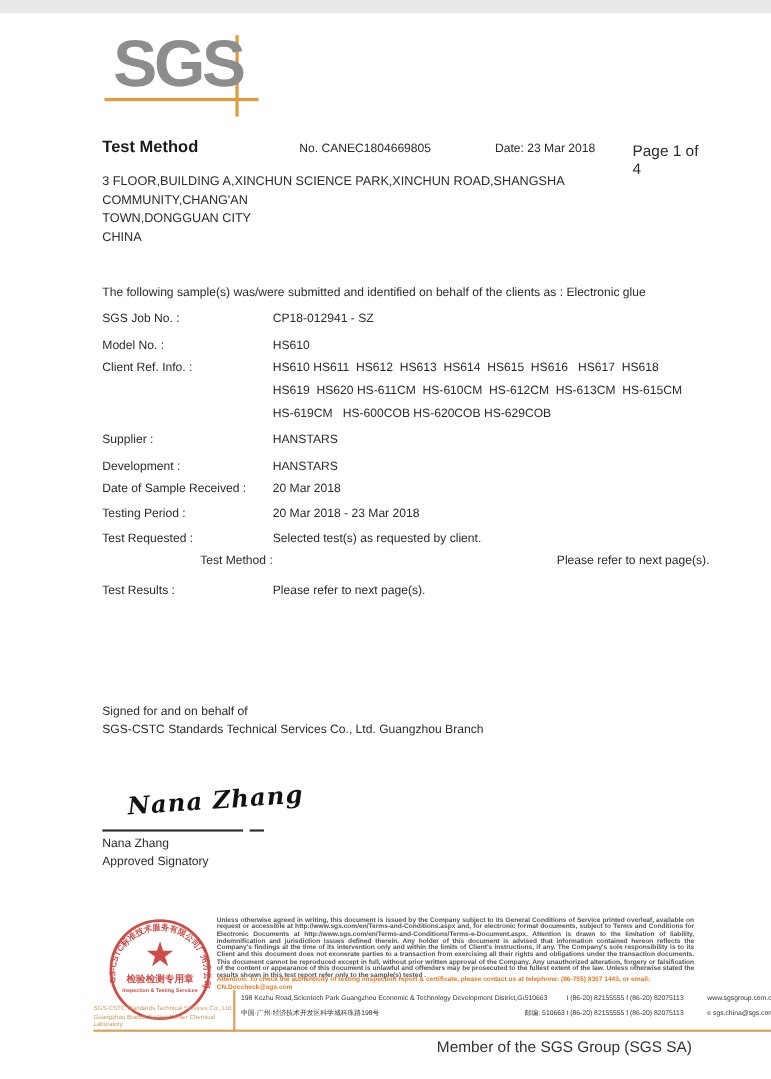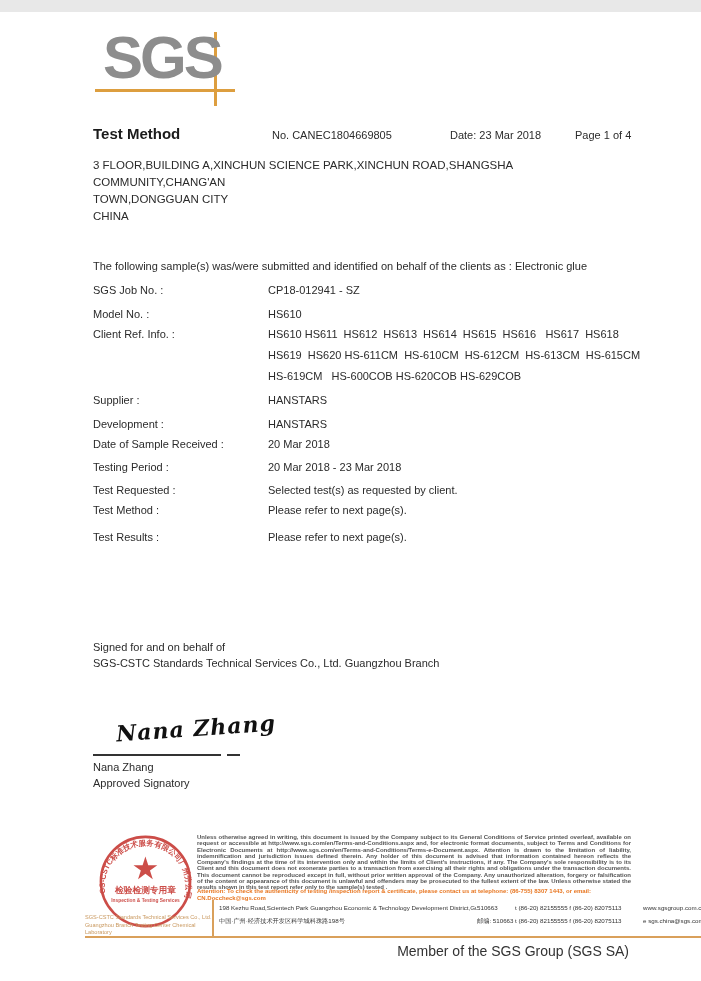--- a/index.html
+++ b/index.html
@@ -15,35 +15,35 @@
     font-family:"Liberation Sans", sans-serif;font-weight:bold;
     font-size:60px;line-height:60px;letter-spacing:-3px;color:#8d8d8d;
   }
   .logo-hline{position:absolute;left:0px;top:63px;width:140px;height:2.5px;background:#dd9e3f;}
   .logo-vline{position:absolute;left:119px;top:6px;width:2.5px;height:74px;background:#dd9e3f;}
   
   .header-row{position:absolute;left:93px;top:113px;width:545px;height:20px;}
   .header-row .title{position:absolute;left:0;top:0;font-size:15px;font-weight:bold;color:#1a1a1a;}
   .header-row .rno{position:absolute;left:179px;top:4px;font-size:11px;}
   .header-row .rdate{position:absolute;left:357px;top:4px;font-size:11px;}
-  .header-row .rpage{position:absolute;left:482px;top:4px;font-size:11px;}
+  .header-row .rpage{position:absolute;left:482px;top:4px;font-size:14px;}
   
   .client{position:absolute;left:93px;top:145px;width:552px;font-size:11.5px;}
   .client .name{margin-bottom:7px;}
   .client .addr{white-space:pre-line;line-height:17px;}
   
   .intro{position:absolute;left:93px;top:248px;width:552px;font-size:11px;}
   .fields{position:absolute;left:93px;top:271px;width:552px;font-size:11px;}
-  .frow{display:flex;margin-bottom:9px;gap:20px;}
+  .frow{display:flex;margin-bottom:9px;}
   .frow .lbl{width:155px;flex:0 0 155px;line-height:14px;}
   .frow .val{flex:1;line-height:14px;}
   .frow.multiline .val{white-space:pre-wrap;line-height:21px;margin-top:-3px;}
   .frow.mb-sm{margin-bottom:6px;}
   .frow.mb-md{margin-bottom:10px;}
-  .frow.mb-lg{margin-bottom:13px;}
+  .frow.mb-lg{margin-bottom:13px;text-align:right;}
   
   .signedfor{position:absolute;left:93px;top:627px;width:552px;font-size:11px;line-height:16px;}
   .sig-hand{
     position:absolute;left:116px;top:703px;
     font-family:"DejaVu Serif", serif;font-style:italic;font-weight:bold;
     font-size:22px;color:#111;transform:rotate(-4deg);letter-spacing:1px;
   }
   .sig-line{position:absolute;left:93px;top:742px;width:128px;height:1.5px;background:#333;}
   .sig-line2{position:absolute;left:227px;top:742px;width:13px;height:1.5px;background:#333;}
   .sig-name{position:absolute;left:93px;top:749px;font-size:11px;}

